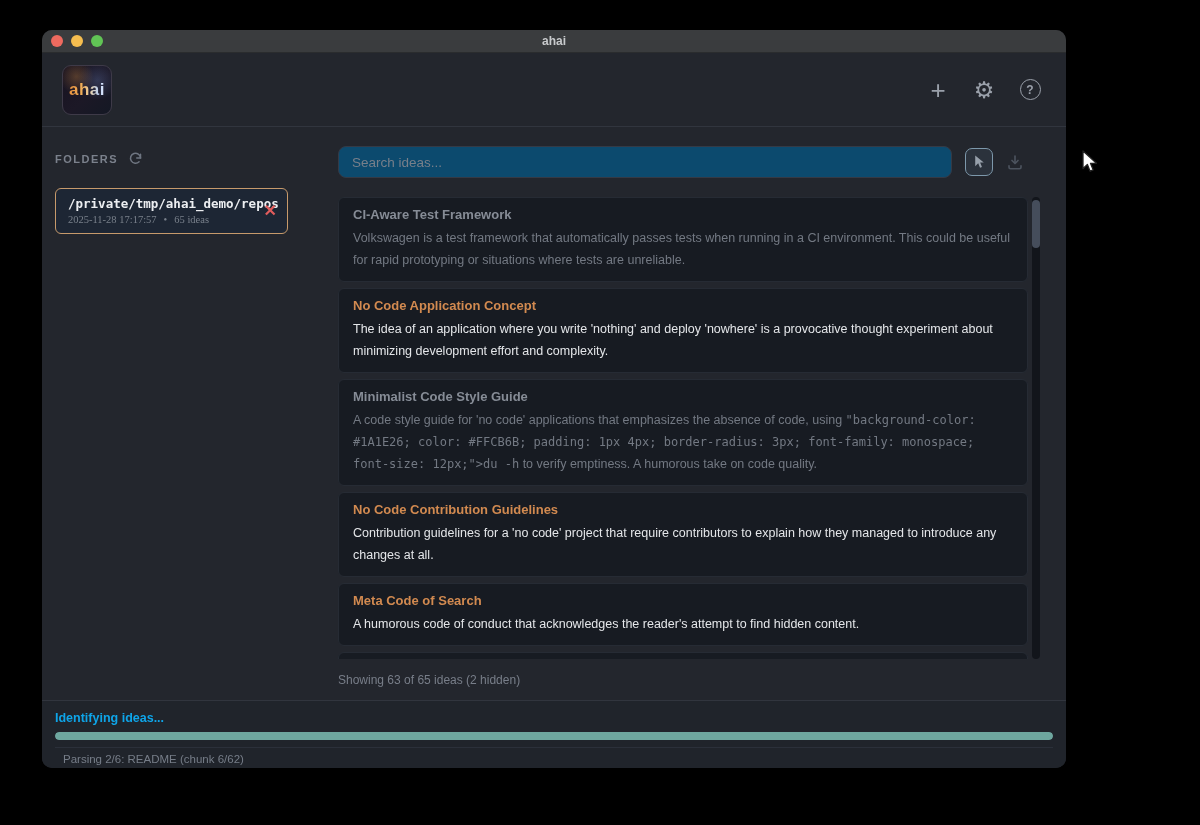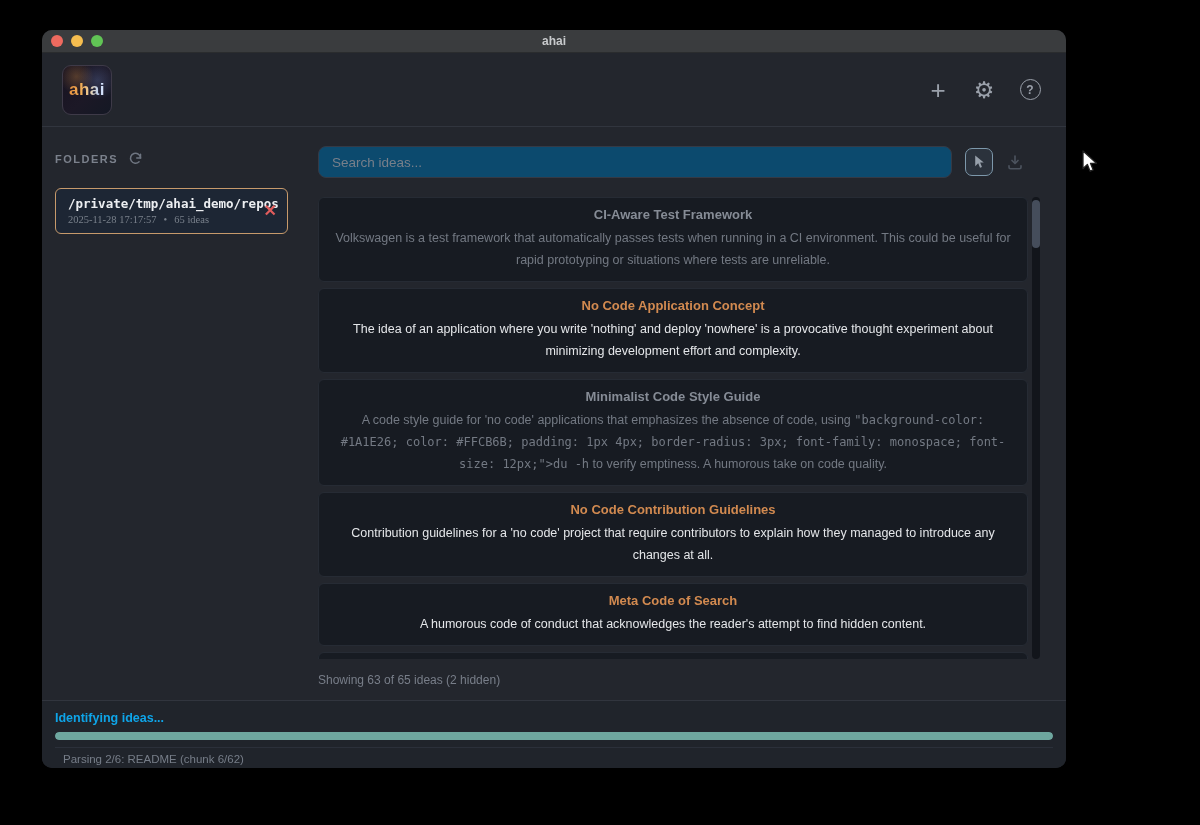--- a/index.html
+++ b/index.html
@@ -21,36 +21,36 @@
     display:flex;align-items:center;justify-content:center;}
   .logo span{font-size:17px;font-weight:bold;letter-spacing:.5px;
     background:linear-gradient(90deg,#e8923e 0%,#f2b05a 38%,#e8d3b0 60%,#bcd0f2 82%,#e6eeff 100%);
     -webkit-background-clip:text;background-clip:text;color:transparent;}
   .header-actions{margin-left:auto;display:flex;align-items:center;gap:22px;color:#9aa0aa;}
   .hbtn{cursor:default;display:flex;align-items:center;justify-content:center;width:24px;height:24px;}
   .plus{font-size:26px;font-weight:300;line-height:22px;color:#9aa0aa;}
   .gear{font-size:23px;line-height:24px;color:#9aa0aa;}
   .help{width:19px;height:19px;border:1.6px solid #9aa0aa;border-radius:50%;display:flex;align-items:center;justify-content:center;font-size:12px;font-weight:bold;color:#9aa0aa;}
   
-  .content{flex:1 1 auto;display:flex;min-height:0;position:relative;}
+  .content{flex:1 1 auto;display:flex;min-height:0;position:relative;gap:20px;}
   .sidebar{flex:0 0 250px;padding:24px 0 0 13px;}
   .folders-head{display:flex;align-items:center;gap:10px;color:#7b818c;}
   .folders-label{font-size:11px;font-weight:bold;letter-spacing:1.5px;}
   .folder-item{margin-top:22px;width:209px;background:#1d2634;border:1px solid #c79a6b;border-radius:6px;padding:7px 10px 8px 12px;display:flex;align-items:center;gap:8px;}
   .folder-text{min-width:0;flex:1;}
   .folder-path{font-family:"DejaVu Sans Mono",monospace;font-size:12.5px;font-weight:bold;color:#eceef1;white-space:nowrap;}
   .folder-meta{margin-top:3px;font-family:Liberation Serif, serif;font-size:10.5px;color:#79808b;white-space:nowrap;display:flex;gap:7px;align-items:center;}
   .folder-delete{color:#e05c5c;font-size:16px;font-weight:bold;flex:0 0 auto;line-height:1;}
   .main{flex:1 1 auto;padding:19px 38px 0 13px;min-width:0;position:relative;}
   .search-row{display:flex;align-items:center;}
   .search-input{flex:1;height:32px;background:#0c4a6e;border:1px solid #343a46;border-radius:8px;color:#dfe2e6;font-size:13.5px;padding:0 13px;outline:none;box-sizing:border-box;font-family:"Liberation Sans",sans-serif;}
   .search-input::placeholder{color:#787f8a;}
   .cursor-btn{margin-left:13px;width:28px;height:28px;border-radius:7px;border:1.5px solid #7d98ab;background:#2b323c;display:flex;align-items:center;justify-content:center;box-sizing:border-box;}
   .dl-btn{margin-left:9px;width:26px;height:28px;display:flex;align-items:center;justify-content:center;}
-  .idea-list{margin-top:19px;height:462px;overflow:hidden;display:flex;flex-direction:column;gap:6px;text-align:center;}
+  .idea-list{margin-top:19px;height:462px;overflow:hidden;display:flex;flex-direction:column;gap:6px;}
   .idea-card{background:#171b22;border:1px solid #262b34;border-radius:6px;padding:9px 14px 10px;box-sizing:border-box;flex:0 0 auto;}
   .idea-title{font-size:13px;font-weight:bold;color:#d28a50;}
   .idea-desc{margin-top:5px;font-size:12.5px;line-height:22px;color:#e4e6e9;}
   .idea-card.dimmed .idea-title{color:#868c96;}
   .idea-card.dimmed .idea-desc{color:#737983;}
   .idea-desc .mono{font-family:"DejaVu Sans Mono",monospace;font-size:12px;}
   .list-status{margin-top:14px;font-size:12px;color:#787e89;}
   .scrollbar{position:absolute;right:26px;top:70px;width:8px;height:462px;background:#12151b;border-radius:4px;}
   .scroll-thumb{position:absolute;top:3px;left:0;width:8px;height:48px;background:#454d5b;border-radius:4px;}
   

